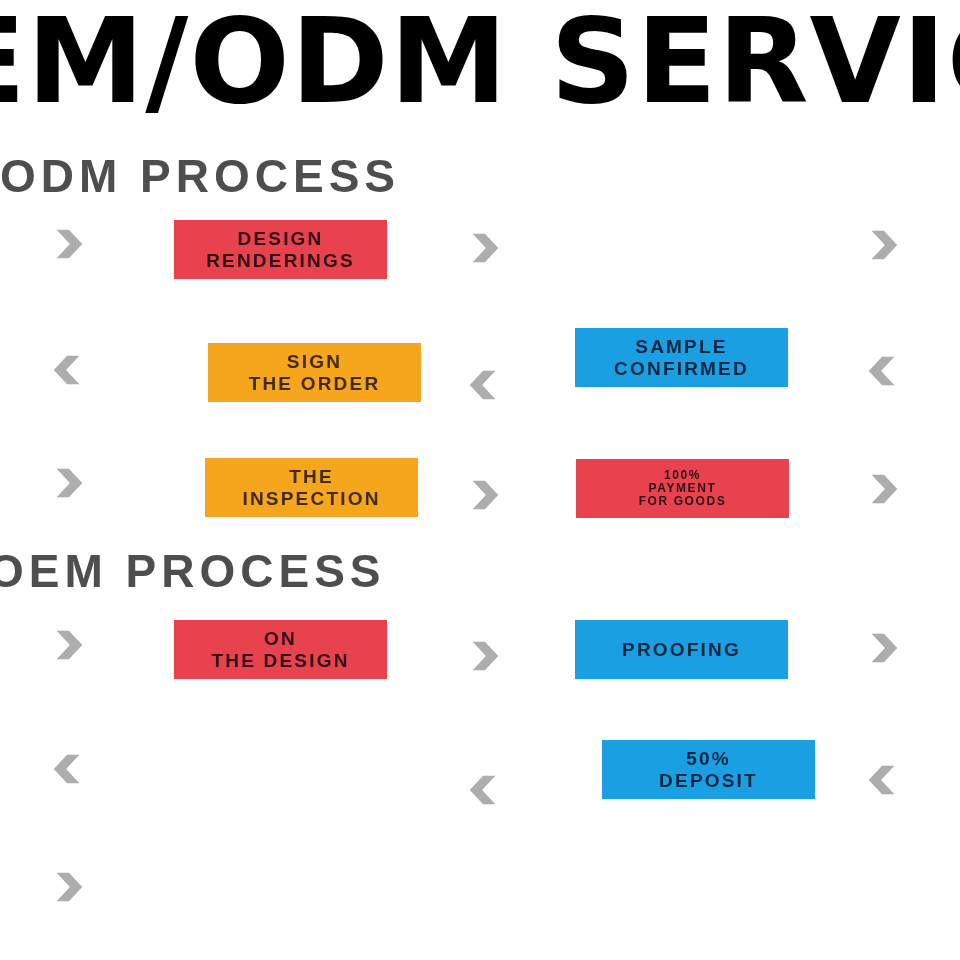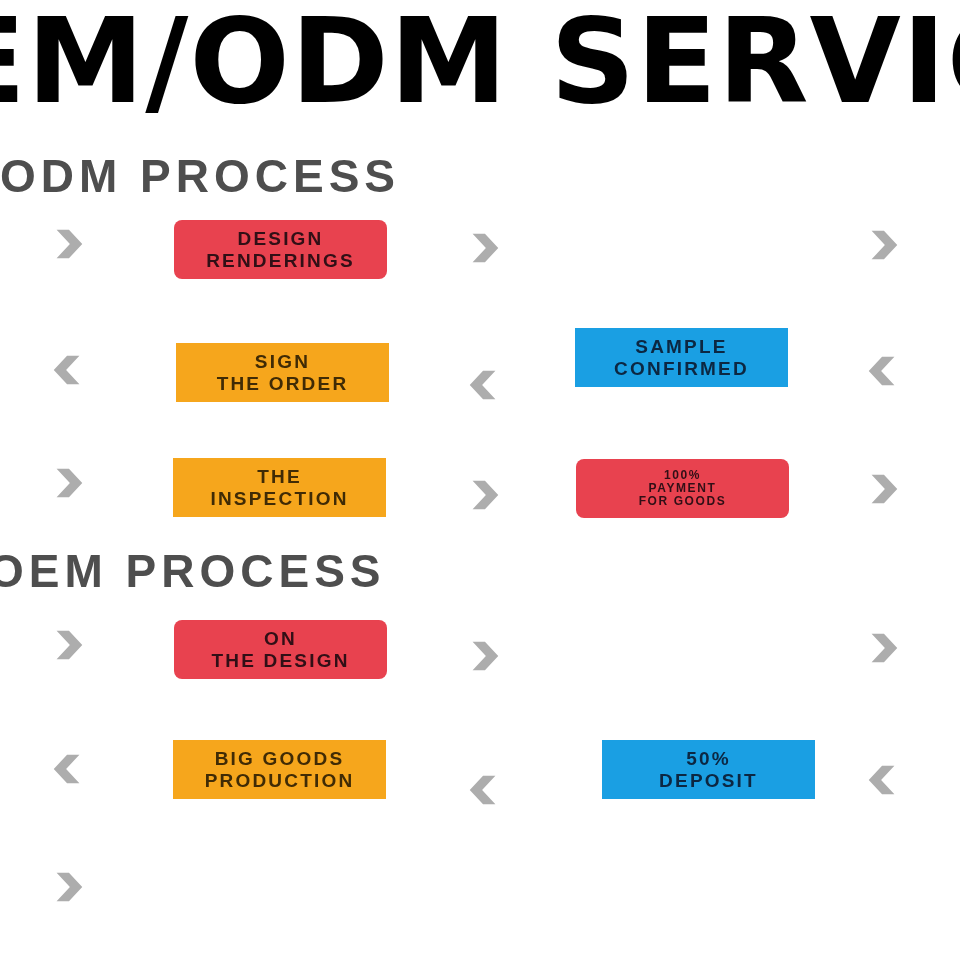--- a/index.html
+++ b/index.html
@@ -50,23 +50,23 @@
     font-weight: 700;
     font-size: 19px;
     line-height: 1.12;
     letter-spacing: 2.2px;
   }
   .box.small .box-label {
     font-size: 12px;
     line-height: 1.08;
     letter-spacing: 1.6px;
   }
-  .box.red    { background: var(--box_red, #e8424f);    color: var(--text_on_red, #310f16); border-radius: 8px; }
+  .box.red    { background: var(--box_red, #e8424f);    color: var(--text_on_red, #310f16); }
   .box.blue   { background: var(--box_blue, #1a9fe3);   color: var(--text_on_blue, #0c2742); }
-  .box.orange { background: var(--box_orange, #f6a61c); color: var(--text_on_orange, #402b05); }
+  .box.orange { background: var(--box_orange, #f6a61c); color: var(--text_on_orange, #402b05); margin-left: 32px; }
   .chev {
     position: absolute;
     width: 38px;
     height: 38px;
   }
   .chev svg { display: block; width: 100%; height: 100%; }
   .chev svg polygon { fill: var(--chevron_gray, #adadad); }
   .chev.left svg { transform: scaleX(-1); }
 </style>
 </head>
@@ -156,35 +156,34 @@
     </span>
   <div class="box red" style="left:174px;top:620px">
       <span class="box-label">ON
 THE DESIGN</span>
     </div>
   <span class="chev right" style="left:465px;top:637px">
       <svg viewBox="0 0 40 40">
         <polygon points="8,5 21,5 35,20 21,35 8,35 22,20"></polygon>
       </svg>
     </span>
+  <div class="box blue" style="left:575px;top:620px">
+      <span class="box-label">PROOFING</span>
+    </div>
   <span class="chev right" style="left:864px;top:629px">
       <svg viewBox="0 0 40 40">
         <polygon points="8,5 21,5 35,20 21,35 8,35 22,20"></polygon>
       </svg>
     </span>
 
   <span class="chev left" style="left:49px;top:750px">
       <svg viewBox="0 0 40 40">
         <polygon points="8,5 21,5 35,20 21,35 8,35 22,20"></polygon>
       </svg>
     </span>
-  <div class="box orange" style="left:173px;top:740px">
-      <span class="box-label">BIG GOODS
-PRODUCTION</span>
-    </div>
   <span class="chev left" style="left:465px;top:771px">
       <svg viewBox="0 0 40 40">
         <polygon points="8,5 21,5 35,20 21,35 8,35 22,20"></polygon>
       </svg>
     </span>
   <div class="box blue" style="left:602px;top:740px">
       <span class="box-label">50%
 DEPOSIT</span>
     </div>
   <span class="chev left" style="left:864px;top:761px">

